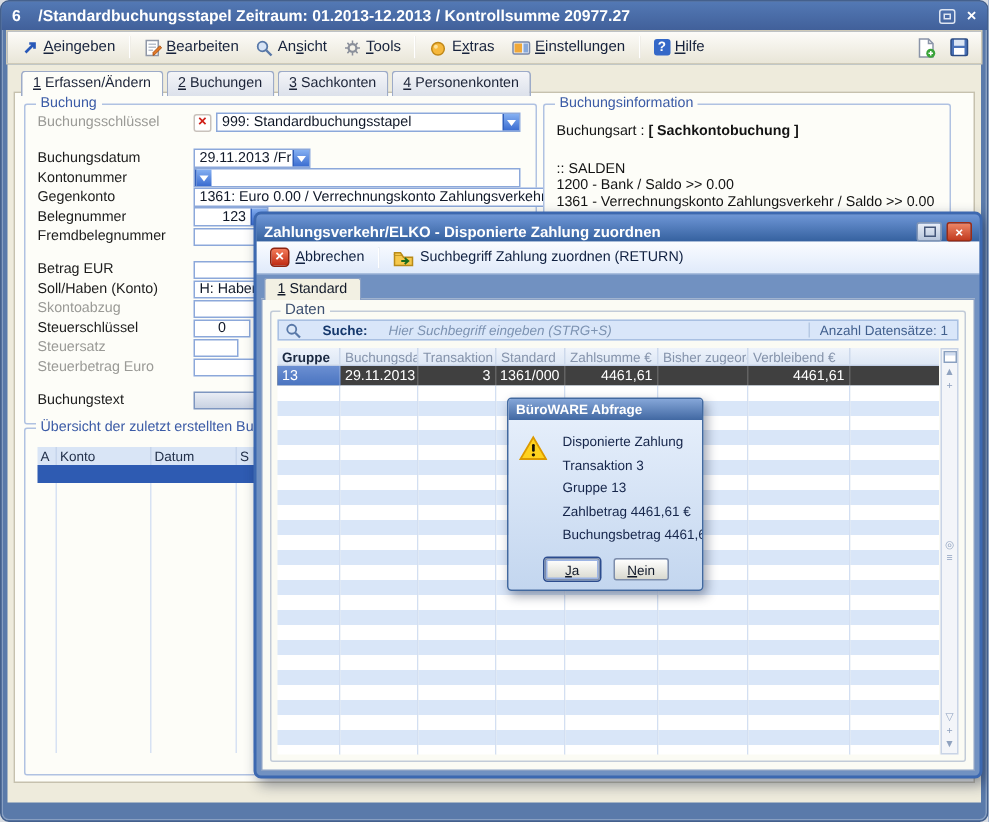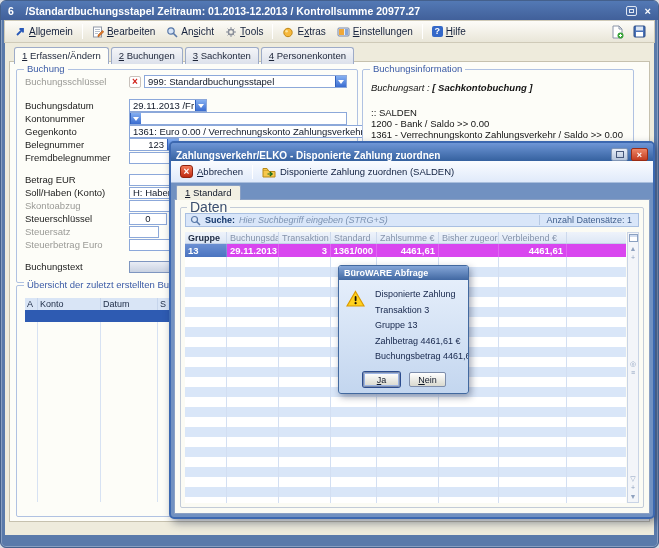--- a/index.html
+++ b/index.html
@@ -61,21 +61,21 @@
   .cbtn { width:11px; background:linear-gradient(#85b0f2,#3a6cd0); border-left:1px solid #3160bc;
     display:flex; align-items:center; justify-content:center; flex:none; }
   .tri { width:0; height:0; border-left:3px solid transparent; border-right:3px solid transparent;
     border-top:4px solid #fff; }
   .redx { width:12px; height:12px; border:1px solid #c9c2bc; background:#fff; color:#d02018;
     font-weight:bold; font-size:10px; line-height:10px; text-align:center; margin-right:3px;
     flex:none; border-radius:2px; }
 
   
   .gb-info { left:352px; top:7px; width:272px; height:210px; padding:12px 8px 0; font-size:9.5px; color:#141414; }
-  .info-line1 { margin-bottom:14px;font-style:italic; }
+  .info-line1 { margin-bottom:14px; }
   .info-bold { font-weight:bold; }
   .info-l { line-height:11px; }
   .info-status { margin-top:11px; }
 
   
   .gb-uebersicht { left:6px; top:223px; width:342px; height:232px; }
   .ut { position:absolute; left:8px; right:8px; top:12px; }
   .ut-head { display:flex; height:12px; background:#d9e5f6; font-size:9px; color:#22304a; }
   .ut-head span { padding-left:2px; display:flex; align-items:center; border-right:1px solid #c6d5ec;
     white-space:nowrap; overflow:hidden; }
@@ -103,35 +103,35 @@
   .tbsep { width:1px; height:14px; background:#b8c6dc; border-right:1px solid #fff; margin:0 2px; }
   .cancel-ico { width:13px; height:13px; border-radius:3px; background:linear-gradient(#f37b5a,#bf2a12);
     border:1px solid #8e2410; color:#fff; font-weight:bold; font-size:10px; line-height:11px; text-align:center; }
   .dlg-client { position:absolute; top:42px; left:3px; right:3px; bottom:3px; }
   .dlg-tab { position:absolute; top:0; left:2px; height:15px; background:#f2f0e3;
     border:1px solid #8aa0c4; border-bottom:none; border-radius:2px 2px 0 0;
     font-size:9.5px; padding:1px 8px 0; z-index:2; }
   .dlg-panel { position:absolute; top:14px; left:0; right:0; bottom:0; background:#fbfbf4; border:1px solid #8aa0c4; }
   .daten { position:absolute; top:7px; left:5px; right:5px; bottom:5px; border:1px solid #c2cbd8; border-radius:2px; }
   .daten-t { position:absolute; top:-6px; left:6px; background:#fbfbf4; padding:0 3px;
-    font-size:14px; color:#3c4f70; line-height:10px; }
+    font-size:10px; color:#3c4f70; line-height:10px; }
   .srow { position:absolute; top:5px; left:4px; right:4px; height:14px; background:#d9e6f9;
-    border:1px solid #a9c0e2; display:flex; align-items:center; padding:0 4px; gap:4px; }
+    border:1px solid #a9c0e2; display:flex; align-items:center; padding:0 4px; gap:14px; }
   .slabel { font-weight:bold; font-size:9px; color:#14376b; }
   .shint { font-style:italic; font-size:9px; color:#7d93b2; flex:1; white-space:nowrap; overflow:hidden; }
   .scount { font-size:9px; color:#42608e; padding:0 2px 0 6px; border-left:1px solid #b6c9e4; white-space:nowrap; }
 
   .dtable { position:absolute; top:24px; left:4px; right:17px; }
   .dhead { display:flex; height:12px; background:linear-gradient(#eef3fb,#dde7f5);
     border-bottom:1px solid #c2d0e8; font-size:9px; color:#8593ab; }
   .dhead span { padding:0 3px; display:flex; align-items:center; border-right:1px solid #cdd9ec;
     white-space:nowrap; overflow:hidden; }
   .dhead .h0 { font-weight:bold; color:#1a2840; }
   .w0{width:42px;} .w1{width:52px;} .w2{width:52px;} .w3{width:46px;} .w4{width:62px;} .w5{width:60px;} .w6{width:68px;} .wf{flex:1;border-right:none!important;}
-  .drow { display:flex; height:13px; background:#d946ef; color:#fff; font-weight:bold; font-size:9.5px; }
+  .drow { display:flex; height:13px; background:#404040; color:#fff; font-weight:normal; font-size:9.5px; }
   .drow span { display:flex; align-items:center; padding:0 3px; border-right:1px solid rgba(255,255,255,.18);
     white-space:nowrap; overflow:hidden; }
   .drow .g { background:linear-gradient(#6b8fd2,#4a74c0); }
   .r { justify-content:flex-end !important; }
   .dbody { position:absolute; top:49px; left:4px; right:17px; bottom:4px; display:flex; }
   .dbody span { border-right:1px solid #d3dff2;
     background:repeating-linear-gradient(#ffffff 0 10px, #d9e6f8 10px 20px); }
   .dbody .wf { border-right:none; }
   .dscroll { position:absolute; top:24px; right:4px; bottom:4px; width:12px; background:#f3f5f9;
     border:1px solid #c9d4e6; display:flex; flex-direction:column; align-items:center;
@@ -165,21 +165,21 @@
       <span class="tb-max"></span>
       <span class="tb-close">×</span>
     </span>
   </div>
 
   <div class="menubar">
     <div class="mitem">
       <svg width="11" height="11">
           <path d="M2 9L8 3M4.5 3H8v3.5" fill="none" stroke="#2858b8" stroke-width="1.8"></path>
         </svg>
-      <span class="mlabel"><span></span><span class="u">A</span><span>llgemein</span></span>
+      <span class="mlabel"><span></span><span class="u">A</span><span>eingeben</span></span>
     </div>
     <div class="msep"></div>
     <div class="mitem">
       <svg width="12" height="12">
           <rect x="1.5" y="1" width="8" height="10" fill="#fff" stroke="#9098a8"></rect>
           <path d="M3 3.5h5M3 5.5h5M3 7.5h3" stroke="#b8c0cc"></path>
           <path d="M6 9L10.5 4.5l1.3 1.3L7.3 10.3 6 11z" fill="#e07828" stroke="#a04808" stroke-width=".5"></path>
         </svg>
       <span class="mlabel"><span></span><span class="u">B</span><span>earbeiten</span></span>
     </div>
@@ -382,21 +382,21 @@
         <span class="cancel-ico">×</span>
         <span><span></span><span class="u">A</span><span>bbrechen</span></span>
       </div>
       <div class="tbsep"></div>
       <div class="tbb">
         <svg width="14" height="12">
             <path d="M1 4h5l1 1.5h6V11H1z" fill="#f6c84c" stroke="#b88a18"></path>
             <path d="M1 4V2.5h4l1 1.5" fill="#f6c84c" stroke="#b88a18"></path>
             <path d="M5.5 8h4M7.8 6l2.4 2-2.4 2" stroke="#1c6c1c" fill="none" stroke-width="1.2"></path>
           </svg>
-        <span>Disponierte Zahlung zuordnen (SALDEN)</span>
+        <span>Suchbegriff Zahlung zuordnen (RETURN)</span>
       </div>
     </div>
     <div class="dlg-client">
       <div class="dlg-tab"><span class="u">1</span><span> Standard</span></div>
       <div class="dlg-panel">
         <div class="daten">
           <span class="daten-t">Daten</span>
 
           <div class="srow">
             <svg width="11" height="11">

